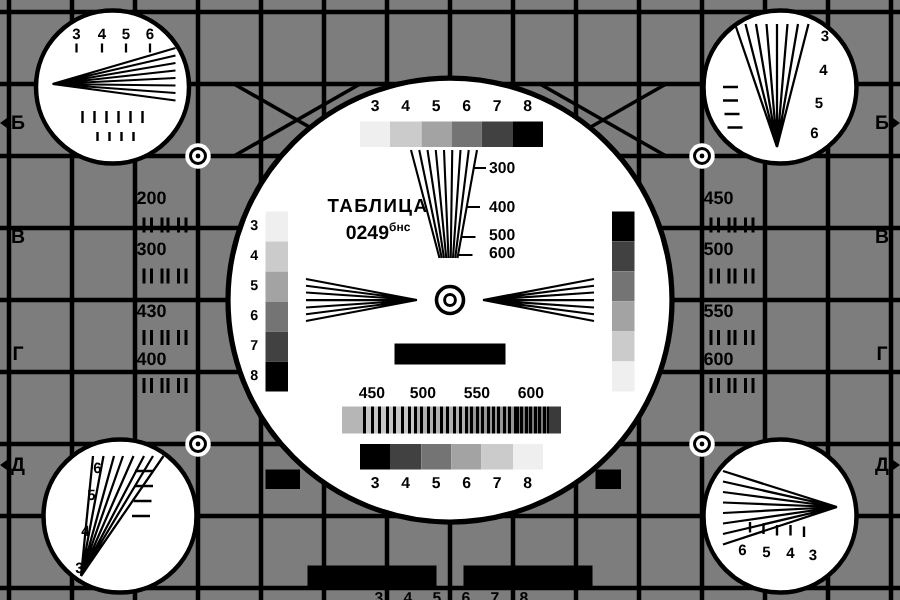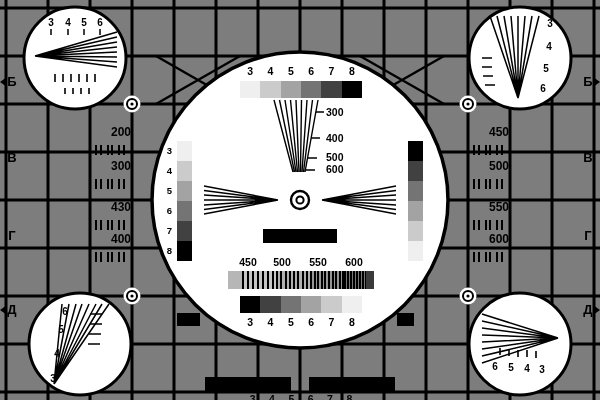--- a/index.html
+++ b/index.html
@@ -2,21 +2,21 @@
 <html><head>
 <meta charset="utf-8">
 <style>
   *{box-sizing:border-box;margin:0;padding:0}
   html,body{background:#555}
   #stage{position:relative;width:600px;height:400px;overflow:hidden;
          font-family:"Liberation Sans",sans-serif;color:#000}
   .abs{position:absolute}
   svg.abs{display:block;overflow:visible}
   svg text{font-family:"Liberation Sans",sans-serif;font-weight:bold;font-size:10px;fill:#000}
-  .num{position:absolute;font-weight:bold;text-align:right;font-size:12px;line-height:13px}
+  .num{position:absolute;font-weight:bold;text-align:left;font-size:12px;line-height:13px}
   .flexnums{position:absolute;display:flex}
   .flexnums span{flex:1;text-align:center;font-weight:bold;font-size:10.5px;line-height:13px}
   .hstrip{position:absolute;display:flex}
   .hstrip div{flex:1;height:100%}
   .vstrip{position:absolute;display:flex;flex-direction:column}
   .vstrip div{flex:1;width:100%}
   .digcol{position:absolute;display:flex;flex-direction:column}
   .digcol div{flex:1;font-size:9.5px;font-weight:bold;text-align:center;line-height:20px}
   .edge{position:absolute;font-size:13px;font-weight:bold;width:16px;text-align:center;line-height:15px}
   .tri-l{position:absolute;width:0;height:0;border-top:5px solid transparent;
@@ -118,20 +118,22 @@
 
   <svg class="abs" style="left:272px;top:100px" width="88" height="74">
     <path d="M2 0L21 72M7.5 0L22.5 72M13 0L24 72M18.5 0L25.5 72M24 0L27 72M29.5 0L28.5 72M35 0L30 72M40.5 0L31.5 72M46 0L33 72" stroke="#000" stroke-width="1.4" fill="none"></path>
     <path d="M44 12H52M39 38H48M36 58H45M34 70H43" stroke="#000" stroke-width="1.4" fill="none"></path>
   </svg>
   <div class="wlabel" style="left:326px;top:106px">300</div>
   <div class="wlabel" style="left:326px;top:132px">400</div>
   <div class="wlabel" style="left:326px;top:151px">500</div>
   <div class="wlabel" style="left:326px;top:163px">600</div>
 
+  <div id="title">ТАБЛИЦА</div>
+  <div id="code"><span>0249</span><span class="sup">бнс</span></div>
 
   <div class="digcol" style="left:164px;top:141px;width:11px;height:120px">
     <div>3</div>
     <div>4</div>
     <div>5</div>
     <div>6</div>
     <div>7</div>
     <div>8</div>
   </div>
   <div class="vstrip" style="left:177px;top:141px;width:15px;height:120px">

